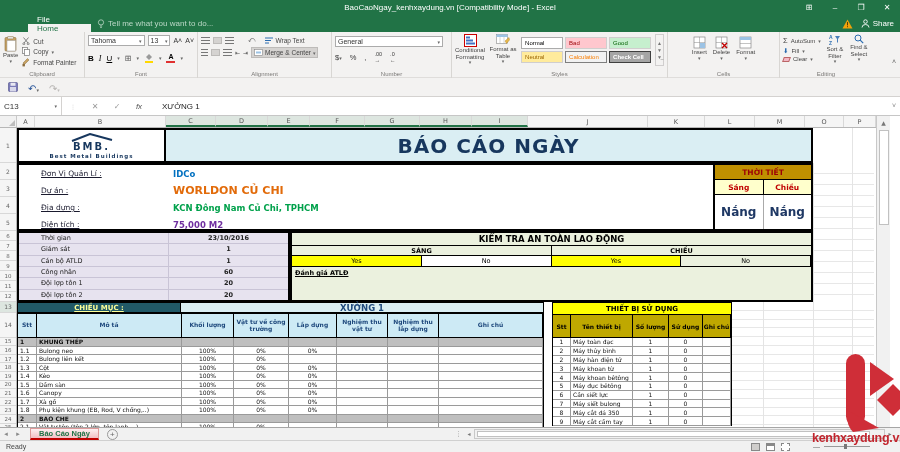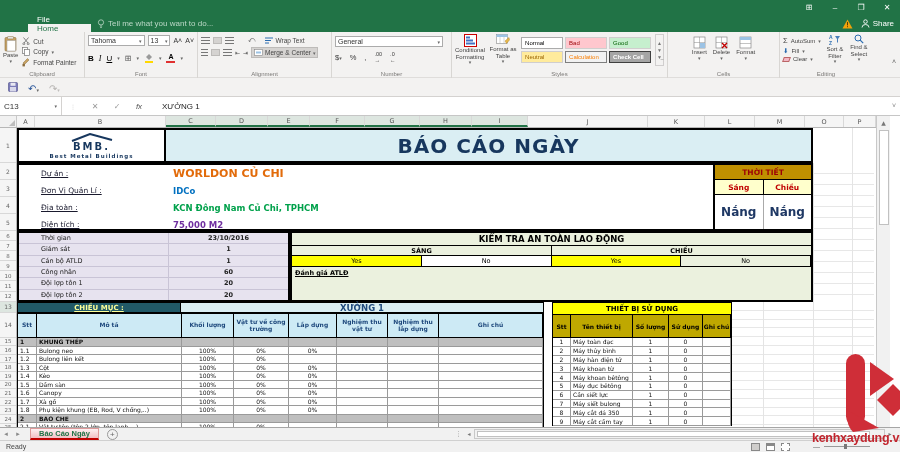--- a/index.html
+++ b/index.html
@@ -163,20 +163,21 @@
   
   .wm{position:absolute;z-index:9}
   .wm-text{position:absolute;left:812px;top:431px;font-size:12.5px;font-weight:bold;color:#c2252e;z-index:10;letter-spacing:-0.3px}
 </style>
 </head>
 <body>
 
 <div class="app">
 
   <div class="titlebar">
+    <span>BaoCaoNgay_kenhxaydung.vn  [Compatibility Mode] - Excel</span>
     <div class="winctl">
       <div class="ribbonopts">⊞</div>
       <div>–</div>
       <div>❐</div>
       <div>✕</div>
     </div>
   </div>
 
   <div class="tabrow">
     <div style="width:28px"></div>
@@ -571,30 +572,30 @@
           <path d="M2 8 L20 1 L42 7" fill="none" stroke="#17375e" stroke-width="2"></path>
         </svg>
       <div class="logo-name">BMB.</div>
       <div class="logo-tag">Best Metal Buildings</div>
     </div>
     <div class="title-box">
         <span>BÁO CÁO NGÀY</span>
       </div>
 
     <div class="info-box">
+        <div class="info-row v-blue">
+        <span class="lbl">Đơn Vị Quản Lí :</span>
+        <span class="val">IDCo</span>
+      </div>
         <div class="info-row v-orange">
         <span class="lbl">Dự án :</span>
         <span class="val">WORLDON CỦ CHI</span>
       </div>
-        <div class="info-row v-blue">
-        <span class="lbl">Đơn Vị Quản Lí :</span>
-        <span class="val">IDCo</span>
-      </div>
         <div class="info-row v-green">
-        <span class="lbl">Địa toàn :</span>
+        <span class="lbl">Địa dựng :</span>
         <span class="val">KCN Đông Nam Củ Chi, TPHCM</span>
       </div>
         <div class="info-row v-purple">
         <span class="lbl">Diện tích :</span>
         <span class="val">75,000 M2</span>
       </div>
       </div>
     <div class="weather">
       <div class="wt">THỜI TIẾT</div>
       <div class="wampm">

